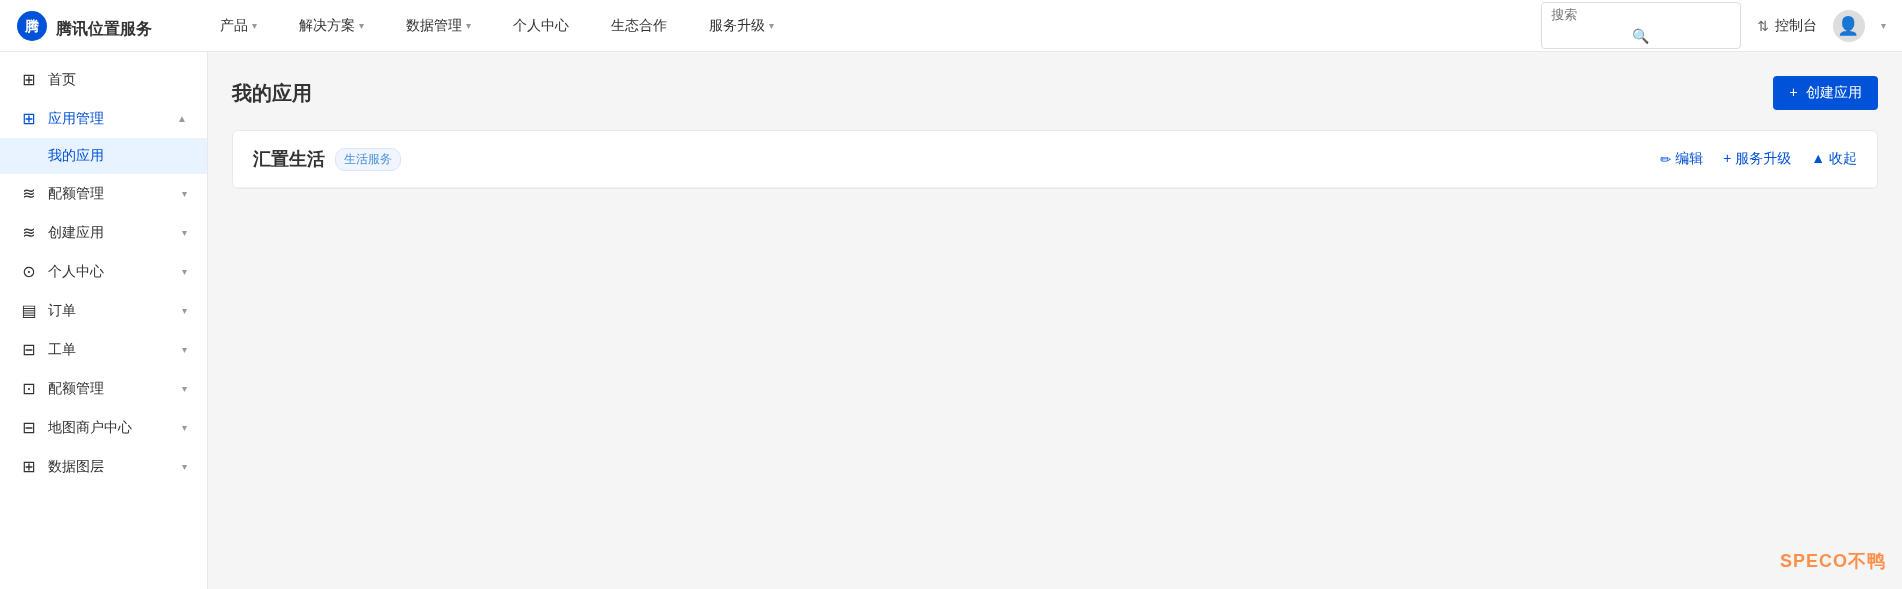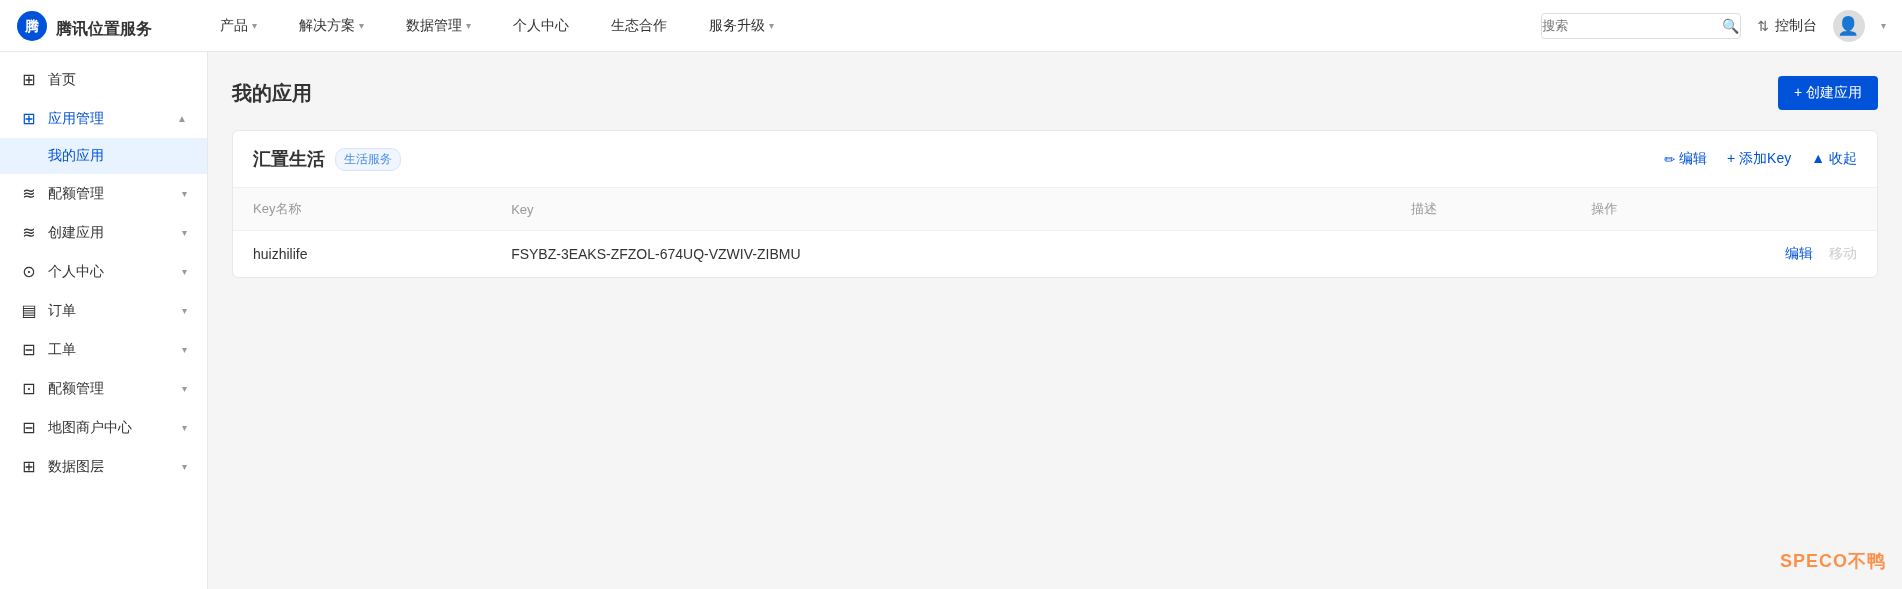--- a/index.html
+++ b/index.html
@@ -51,24 +51,25 @@
       font-size: 14px;
       white-space: nowrap;
       border-radius: 4px;
     }
     .nav-chevron { font-size: 10px; color: #999; }
     .search-box {
       display: flex;
       align-items: center;
       border: 1px solid #ddd;
       border-radius: 4px;
-      padding: 4px 0;
+      padding: 4px 9px;
       gap: 6px;
       width: 200px;
       background: #fff;
+      flex-direction: column;
     }
     .search-input {
       border: none;
       outline: none;
       font-size: 13px;
       width: 100%;
       color: #333;
     }
     .search-icon { color: #999; font-size: 14px; }
     .nav-right {
@@ -161,20 +162,21 @@
       background: #0052d9;
       color: #fff;
       border: none;
       padding: 8px 16px;
       border-radius: 4px;
       cursor: pointer;
       font-size: 14px;
       display: flex;
       align-items: center;
       gap: 4px;
+      font-family: Liberation Mono, monospace;
     }
 
     
     .app-card {
       background: #fff;
       border-radius: 6px;
       border: 1px solid #e8e8e8;
       padding: 0;
       overflow: hidden;
     }
@@ -404,48 +406,27 @@
         <div class="app-card-title-area">
           <span class="app-name">汇置生活</span>
           <span class="app-tag">生活服务</span>
         </div>
         <div class="app-card-actions">
           <span class="app-action">
             <span class="app-action-icon">✏</span>
             <span>编辑</span>
           </span>
           <span class="app-action">
-            <span>+ 添加Key</span>
+            <span>+ 服务升级</span>
           </span>
           <span class="app-action">
             <span>▲ 收起</span>
           </span>
         </div>
       </div>
 
-      <table class="app-table">
-        <thead>
-          <tr>
-            <th>Key名称</th>
-            <th>Key</th>
-            <th>描述</th>
-            <th class="th-action">操作</th>
-          </tr>
-        </thead>
-        <tbody>
-          <tr>
-            <td>huizhilife</td>
-            <td>FSYBZ-3EAKS-ZFZOL-674UQ-VZWIV-ZIBMU</td>
-            <td></td>
-            <td class="td-action">
-              <span class="table-action-link">编辑</span>
-              <span class="table-action-disabled">移动</span>
-            </td>
-          </tr>
-        </tbody>
-      </table>
     </div>
   </main>
 </div>
 
 <div class="watermark">
   <span class="watermark-text">SPECO不鸭</span>
 </div>
 
 </body></html>

